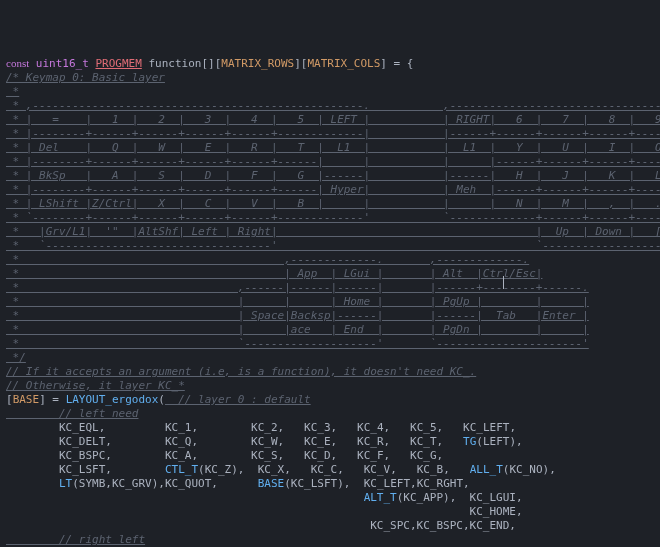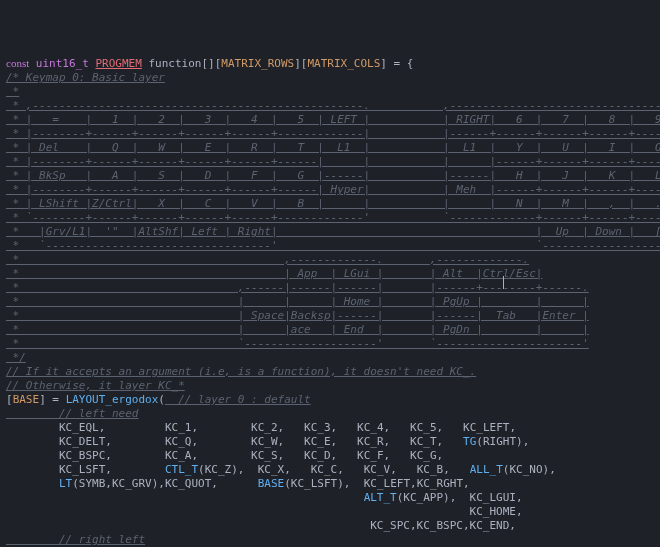--- a/index.html
+++ b/index.html
@@ -60,21 +60,21 @@
 <span class="cmt"> *                                 |      |      | Home |       | PgUp |        |      |</span>
 <span class="cmt"> *                                 | Space|Backsp|------|       |------|  Tab   |Enter |</span>
 <span class="cmt"> *                                 |      |ace   | End  |       | PgDn |        |      |</span>
 <span class="cmt"> *                                 `--------------------'       `----------------------'</span>
 <span class="cmt"> */</span>
 <span class="cmt">// If it accepts an argument (i.e, is a function), it doesn't need KC_.</span>
 <span class="cmt">// Otherwise, it layer KC_*</span>
 <span class="p">[</span><span class="cnst">BASE</span><span class="p">] = </span><span class="call">LAYOUT_ergodox</span><span class="p">(</span><span class="cmt">  // layer 0 : default</span>
 <span class="cmt">        // left need</span>
 <span id="lh">        <span class="id">KC_EQL,</span>         <span class="id">KC_1,</span>        <span class="id">KC_2,</span>   <span class="id">KC_3,</span>   <span class="id">KC_4,</span>   <span class="id">KC_5,</span>   <span class="id">KC_LEFT,</span>
-        <span class="id">KC_DELT,</span>        <span class="id">KC_Q,</span>        <span class="id">KC_W,</span>   <span class="id">KC_E,</span>   <span class="id">KC_R,</span>   <span class="id">KC_T,</span>   <span class="call">TG</span><span class="id">(RIGHT),</span>
+        <span class="id">KC_DELT,</span>        <span class="id">KC_Q,</span>        <span class="id">KC_W,</span>   <span class="id">KC_E,</span>   <span class="id">KC_R,</span>   <span class="id">KC_T,</span>   <span class="call">TG</span><span class="id">(LEFT),</span>
         <span class="id">KC_BSPC,</span>        <span class="id">KC_A,</span>        <span class="id">KC_S,</span>   <span class="id">KC_D,</span>   <span class="id">KC_F,</span>   <span class="id">KC_G,</span>
         <span class="id">KC_LSFT,</span>        <span class="call">CTL_T</span><span class="id">(KC_Z),</span><span class="id">  </span>KC_X,<span class="id">   </span>KC_C,<span class="id">   </span>KC_V,<span class="id">   </span>KC_B,<span class="id">   </span><span class="call">ALL_T</span><span class="id">(KC_NO),</span>
         <span class="call">LT</span><span class="id">(SYMB,KC_GRV),</span><span class="id">KC_QUOT,</span>      <span class="call">BASE</span><span class="id">(KC_LSFT),</span><span class="id">  </span>KC_LEFT,<span class="id">KC_RGHT,</span>
                                                       <span class="call">ALT_T</span><span class="id">(KC_APP),</span><span class="id">  </span>KC_LGUI,
                                                                       <span class="id">KC_HOME,</span>
                                                        <span class="id">KC_SPC,</span>KC_BSPC,<span class="id">KC_END,</span>
 </span><span class="cmt">        // right left</span>
 <span id="rh">        <span class="id">KC_RGHT,</span>     <span class="id">KC_6,</span>   <span class="id">KC_7,</span>   <span class="id">KC_8,</span>   <span class="id">KC_9,</span>   <span class="id">KC_0,</span>             <span class="id">KC_MINS,</span>
         KC_Y,KC_U,KC_I,KC_O,KC_P,KC_BSLS,
         KC_H,KC_J,KC_K,KC_L,

